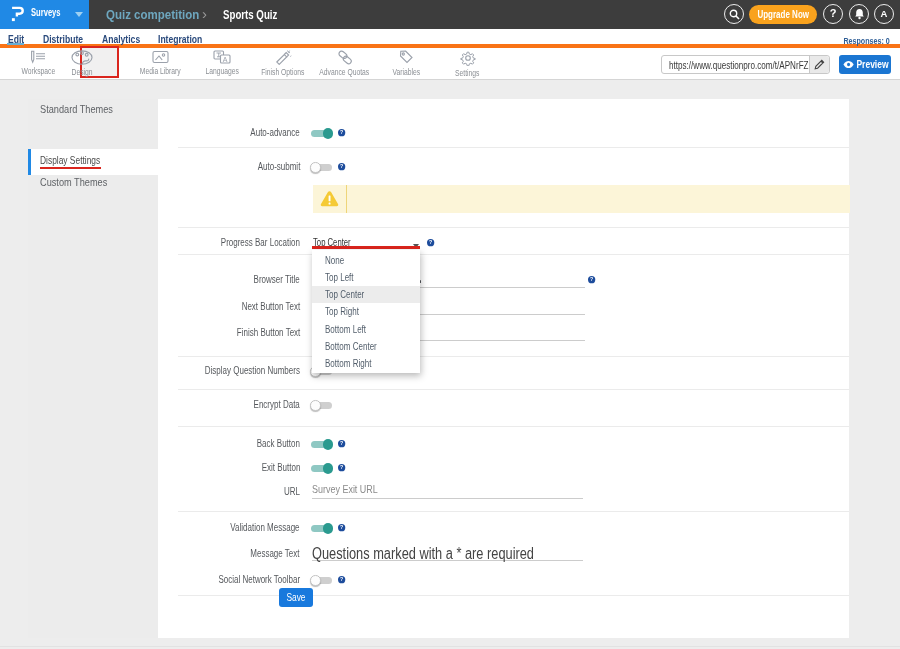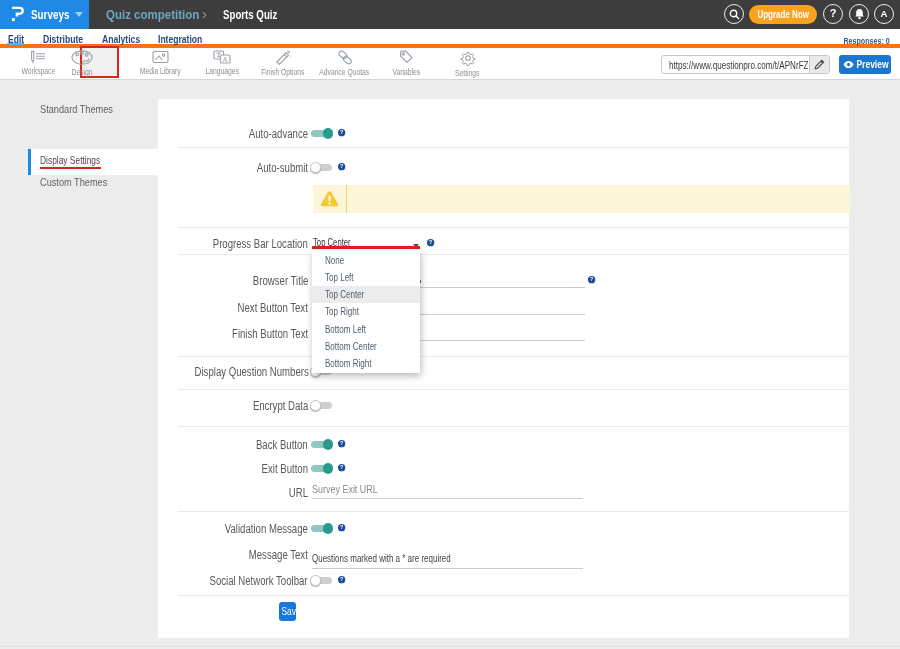--- a/index.html
+++ b/index.html
@@ -4,21 +4,21 @@
 <style>
 * { margin:0; padding:0; box-sizing:border-box; }
 html,body { width:900px; height:649px; font-family:"Liberation Sans", sans-serif; background:#ededed; overflow:hidden; }
 .abs { position:absolute; }
 .nx { display:inline-block; white-space:nowrap; transform:scaleX(0.8); transform-origin:0 50%; }
 .nxr { display:inline-block; white-space:nowrap; transform:scaleX(0.8); transform-origin:100% 50%; }
 .nxc { display:inline-block; white-space:nowrap; transform:scaleX(0.8); transform-origin:50% 50%; }
 
 #topbar { position:absolute; left:0; top:0; width:900px; height:29px; background:#3d3d3d; }
 #logoarea { position:absolute; left:0; top:0; width:89px; height:29px; background:#2089e5; }
-#surveys { position:absolute; left:31px; top:7px; color:#fff; font-size:13px; font-weight:bold; }
+#surveys { position:absolute; left:31px; top:7px; color:#fff; font-size:10px; font-weight:bold; }
 #surveycaret { position:absolute; left:75px; top:12px; width:0; height:0; border-left:4px solid transparent; border-right:4px solid transparent; border-top:5px solid #9dd0f2; }
 #bc1 { position:absolute; left:106px; top:7px; color:#6ea7bf; font-size:13px; font-weight:bold; }
 #bcsep { position:absolute; left:202px; top:4.5px; color:#9a9a9a; font-size:15px; }
 #bc2 { position:absolute; left:223px; top:7px; color:#fff; font-size:13px; font-weight:bold; }
 .circbtn { position:absolute; top:4px; width:20px; height:20px; border:1.5px solid rgba(255,255,255,.9); border-radius:50%; color:#fff; text-align:center; }
 #upgrade { position:absolute; left:749px; top:5px; width:68px; height:19px; background:#f9a21d; border-radius:10px; color:#fff; font-size:10px; font-weight:bold; text-align:center; line-height:19px; }
 
 #tabs { position:absolute; left:0; top:29px; width:900px; height:19px; background:#fff; border-bottom:4px solid #f97316; }
 .tab { position:absolute; top:4px; color:#2a4a7c; font-size:11px; font-weight:bold; }
 #editline { position:absolute; left:7px; top:13.5px; width:16.5px; height:2px; background:#68aed3; }
@@ -34,36 +34,36 @@
 #pencilbox { position:absolute; right:0; top:0; width:20px; height:17px; background:#e9e9e9; border-left:1px solid #c8c8c8; border-radius:0 3px 3px 0; text-align:center; }
 #preview { position:absolute; left:839px; top:7px; width:52px; height:19px; background:#1b76d2; border-radius:3px; color:#fff; font-size:10px; font-weight:bold; text-align:center; line-height:19px; white-space:nowrap; }
 
 #sidebar { position:absolute; left:28px; top:99px; width:130px; height:539px; background:#ececec; }
 .sbitem { position:absolute; left:0; width:130px; height:25px; font-size:11.5px; color:#5f6266; line-height:21px; padding-left:12px; }
 #sbsel { position:absolute; left:0; top:50px; width:130px; height:26px; background:#fff; border-left:3.5px solid #2089e5; }
 #sbsel .t { position:absolute; left:8.5px; top:5px; font-size:11.5px; color:#4a4a4a; }
 #sbred { position:absolute; left:12px; top:67.5px; width:61px; height:2px; background:#da251d; }
 #card { position:absolute; left:158px; top:99px; width:691px; height:539px; background:#fff; }
 .sep { position:absolute; left:20px; right:0; height:1px; background:#ebebeb; }
-.lbl { position:absolute; left:8px; width:142px; text-align:right; font-size:12px; color:#55585c;text-decoration:underline; }
+.lbl { position:absolute; left:0; width:142px; text-align:right; font-size:10px; color:#55585c;text-decoration:underline; }
 .lbl span { display:inline-block; white-space:nowrap; transform:scaleX(0.8); transform-origin:100% 50%; }
 .toggle { position:absolute; left:153px; width:21px; height:7px; border-radius:4px; }
 .toggle.on { background:#8fc8c3; }
 .toggle.off { background:#cfcfcf; }
 .knob { position:absolute; top:-1.75px; width:10.5px; height:10.5px; border-radius:50%; }
 .toggle.on .knob { right:-1px; background:#2a9a8f; }
 .toggle.off .knob { left:-1px; background:#fdfdfd; border:1px solid #c4c4c4; box-shadow:0 1px 1px rgba(0,0,0,.25); }
 .qi { position:absolute; width:14px; height:14px; border-radius:50%; background:#1d4c9c; color:#fff; font-size:10px; font-weight:bold; text-align:center; line-height:14px; transform:scale(0.52); transform-origin:top left; }
 .inpline { position:absolute; left:154px; border-bottom:1px solid #ccc; height:16px; }
 #warn { position:absolute; left:155px; top:86px; width:537px; height:28px; background:#fcf5d8; }
 #warn .wt { position:absolute; left:46px; top:8.5px; font-size:10.5px; color:#635934; }
 #dropdown { position:absolute; left:154px; top:151px; width:108px; height:123px; background:#fff; box-shadow:1px 3px 7px rgba(0,0,0,.28); z-index:5; padding-top:1.5px; }
 .dditem { position:relative; width:108px; height:17.3px; font-size:11px; color:#525e6b; line-height:17.3px; padding-left:13px; }
 .dditem span { display:inline-block; white-space:nowrap; transform:scaleX(0.73); transform-origin:0 50%; }
-#save { position:absolute; left:121px; top:503px; width:17px; height:19px; background:#1879dd; border-radius:3px; color:#fff; font-size:10.5px; text-align:center; line-height:19px; }
+#save { position:absolute; left:121px; top:489px; width:34px; height:19px; background:#1879dd; border-radius:3px; color:#fff; font-size:10.5px; text-align:center; line-height:19px; }
 </style>
 </head>
 <body>
 <div id="topbar">
   <div id="logoarea">
     <svg style="position:absolute;left:11px;top:5px" width="13" height="17" viewBox="0 0 13 17">
       <path d="M1.1 2.9 L8.6 2.9 C10.6 2.9 11.7 4.1 11.7 5.8 C11.7 7.5 10.6 8.7 8.6 8.7 L5.9 8.7 L5.9 11.6" fill="none" stroke="#fff" stroke-width="2.4"></path>
       <rect x="0.9" y="13.2" width="2.9" height="2.9" fill="#fff"></rect>
     </svg>
   </div>
@@ -272,21 +272,21 @@
   <div class="inpline" style="top:384px; width:271px; color:#8a8a8a; font-size:11.5px;"><span class="nx" style="transform:scaleX(0.78);">Survey Exit URL</span></div>
   <div class="sep" style="top:411.5px;"></div>
 
   <div class="lbl" style="top:423px;"><span>Validation Message</span></div>
   <div class="toggle on" style="top:426px;">
       <span class="knob"></span>
     </div>
   <div class="qi" style="left:180px; top:425px;">?</div>
 
   <div class="lbl" style="top:449px;"><span>Message Text</span></div>
-  <div class="inpline" style="top:446px; width:271px; font-size:10px; color:#444;margin-top:8px;"><span class="nx" style="transform:scaleX(0.8);">Questions marked with a * are required</span></div>
+  <div class="inpline" style="top:446px; width:271px; font-size:16px; color:#444;"><span class="nx" style="transform:scaleX(0.8);">Questions marked with a * are required</span></div>
 
   <div class="lbl" style="top:475px;"><span>Social Network Toolbar</span></div>
   <div class="toggle off" style="top:478px;">
       <span class="knob"></span>
     </div>
   <div class="qi" style="left:180px; top:477px;">?</div>
   <div class="sep" style="top:496px;"></div>
 
   <div id="save"><span class="nxc" style="transform:scaleX(0.8);">Save</span></div>
 

